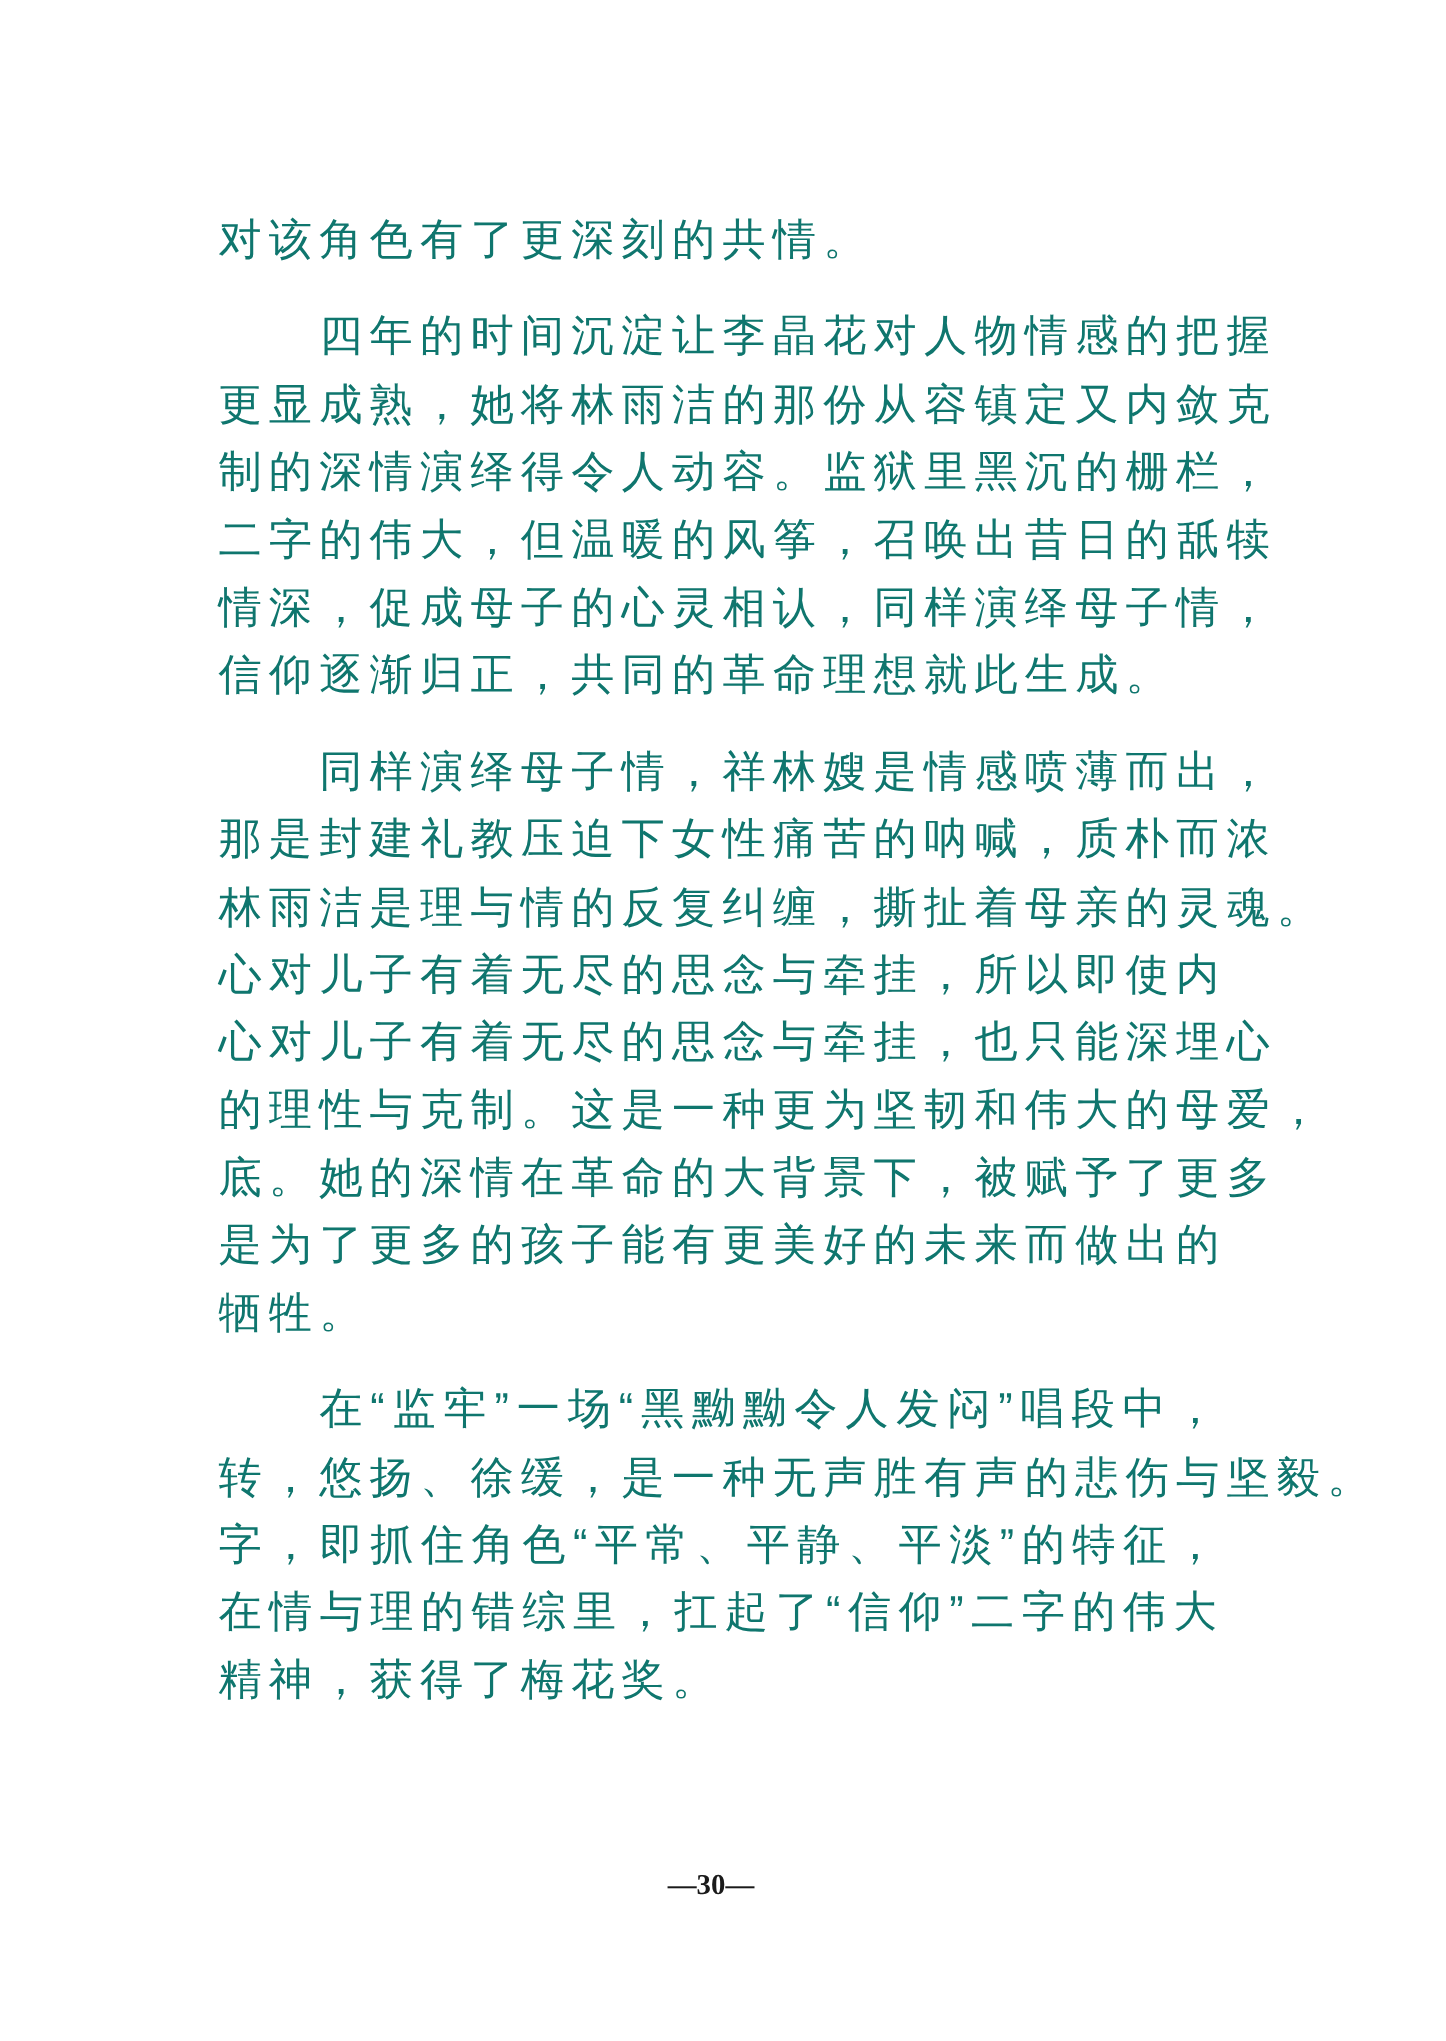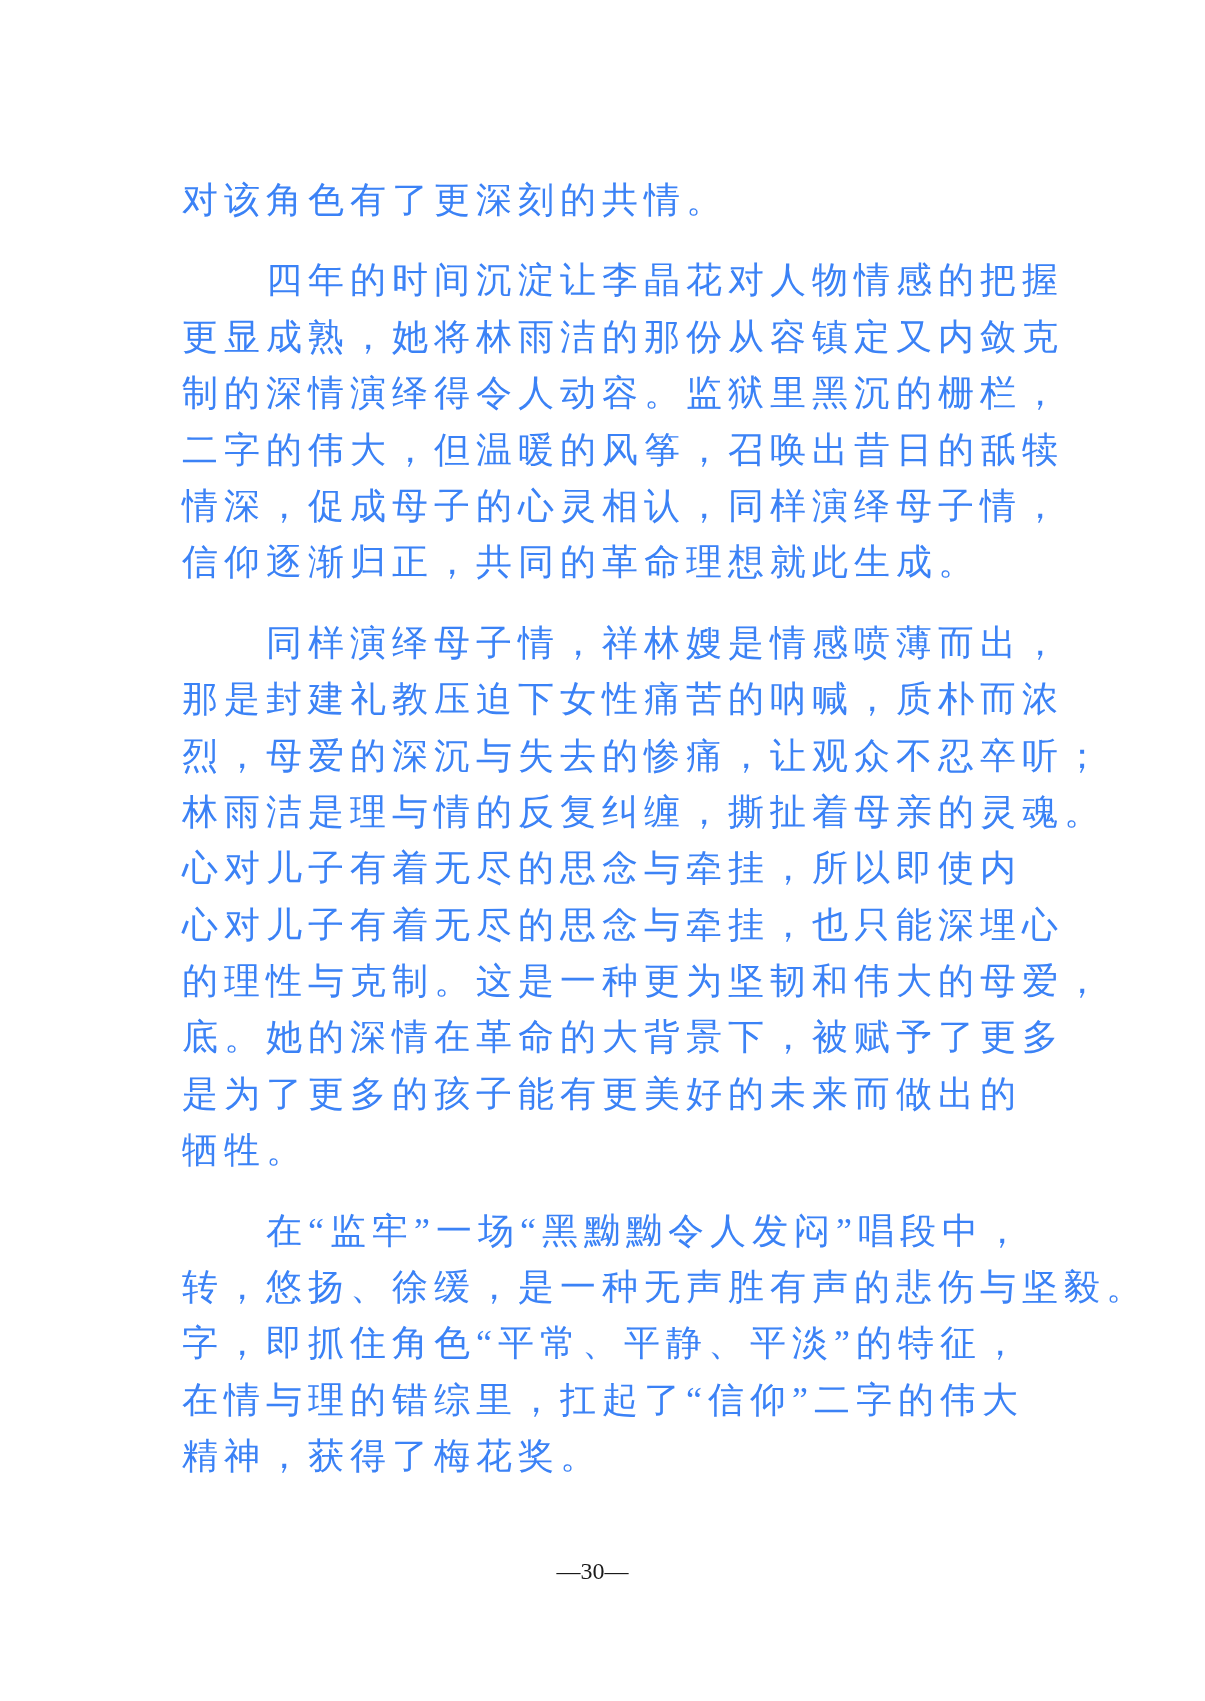--- a/index.html
+++ b/index.html
@@ -3,24 +3,24 @@
 <meta charset="utf-8">
 <style>
   html, body { margin: 0; padding: 0; background: #ffffff; }
   body { width: 1205px; height: 1701px; position: relative; overflow: hidden; }
   .page { position: absolute; left: 0; top: 0; width: 1205px; height: 1701px; background: #ffffff; }
   .body-text {
     position: absolute;
     left: 182px;
     top: 172px;
     width: 838px;
-    font-family: Liberation Serif, serif;
+    font-family: Liberation Sans, sans-serif;
     font-size: 36px;
     line-height: 56.4px;
-    color: #3b82f6;
+    color: #0f766e;
   }
   .line {
     display: block;
     height: 56.4px;
     white-space: nowrap;
     text-align: justify;
     text-align-last: justify;
     letter-spacing: 6px;
   }
   .line.last {
@@ -29,37 +29,37 @@
   .line.indent { padding-left: 84px; margin-top: 24px; }
   .page-number {
     position: absolute;
     left: 0;
     width: 1185px;
     top: 1558px;
     text-align: center;
     font-family: "Liberation Serif", "DejaVu Serif", serif;
     font-size: 24px;
     color: #1a1a1a;
+    font-weight: bold;
   }
 </style>
 </head>
 <body>
 
 <div class="page">
   <div class="body-text">
     <span class="line last">对该角色有了更深刻的共情。</span>
     <span class="line indent">四年的时间沉淀让李晶花对人物情感的把握</span>
     <span class="line">更显成熟，她将林雨洁的那份从容镇定又内敛克</span>
     <span class="line">制的深情演绎得令人动容。监狱里黑沉的栅栏，</span>
     <span class="line">二字的伟大，但温暖的风筝，召唤出昔日的舐犊</span>
     <span class="line">情深，促成母子的心灵相认，同样演绎母子情，</span>
     <span class="line last">信仰逐渐归正，共同的革命理想就此生成。</span>
     <span class="line indent">同样演绎母子情，祥林嫂是情感喷薄而出，</span>
     <span class="line">那是封建礼教压迫下女性痛苦的呐喊，质朴而浓</span>
-    <span class="line">烈，母爱的深沉与失去的惨痛，让观众不忍卒听；</span>
     <span class="line">林雨洁是理与情的反复纠缠，撕扯着母亲的灵魂。</span>
     <span class="line">心对儿子有着无尽的思念与牵挂，所以即使内</span>
     <span class="line">心对儿子有着无尽的思念与牵挂，也只能深埋心</span>
     <span class="line">的理性与克制。这是一种更为坚韧和伟大的母爱，</span>
     <span class="line">底。她的深情在革命的大背景下，被赋予了更多</span>
     <span class="line">是为了更多的孩子能有更美好的未来而做出的</span>
     <span class="line last">牺牲。</span>
     <span class="line indent">在“监牢”一场“黑黝黝令人发闷”唱段中，</span>
     <span class="line">转，悠扬、徐缓，是一种无声胜有声的悲伤与坚毅。</span>
     <span class="line">字，即抓住角色“平常、平静、平淡”的特征，</span>

